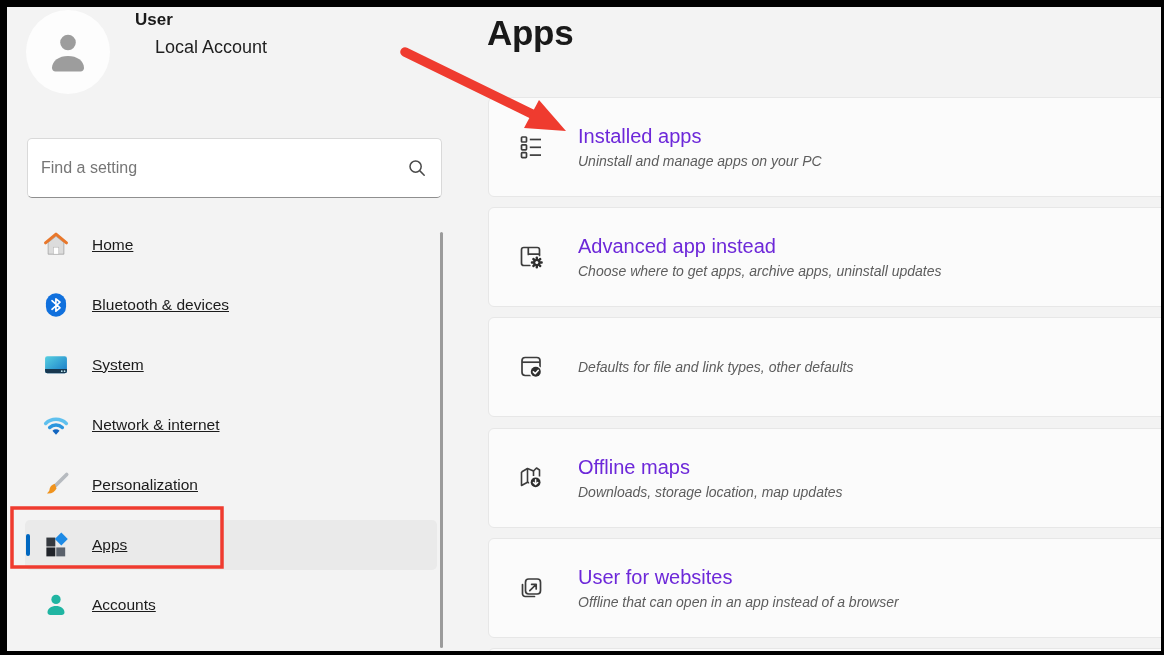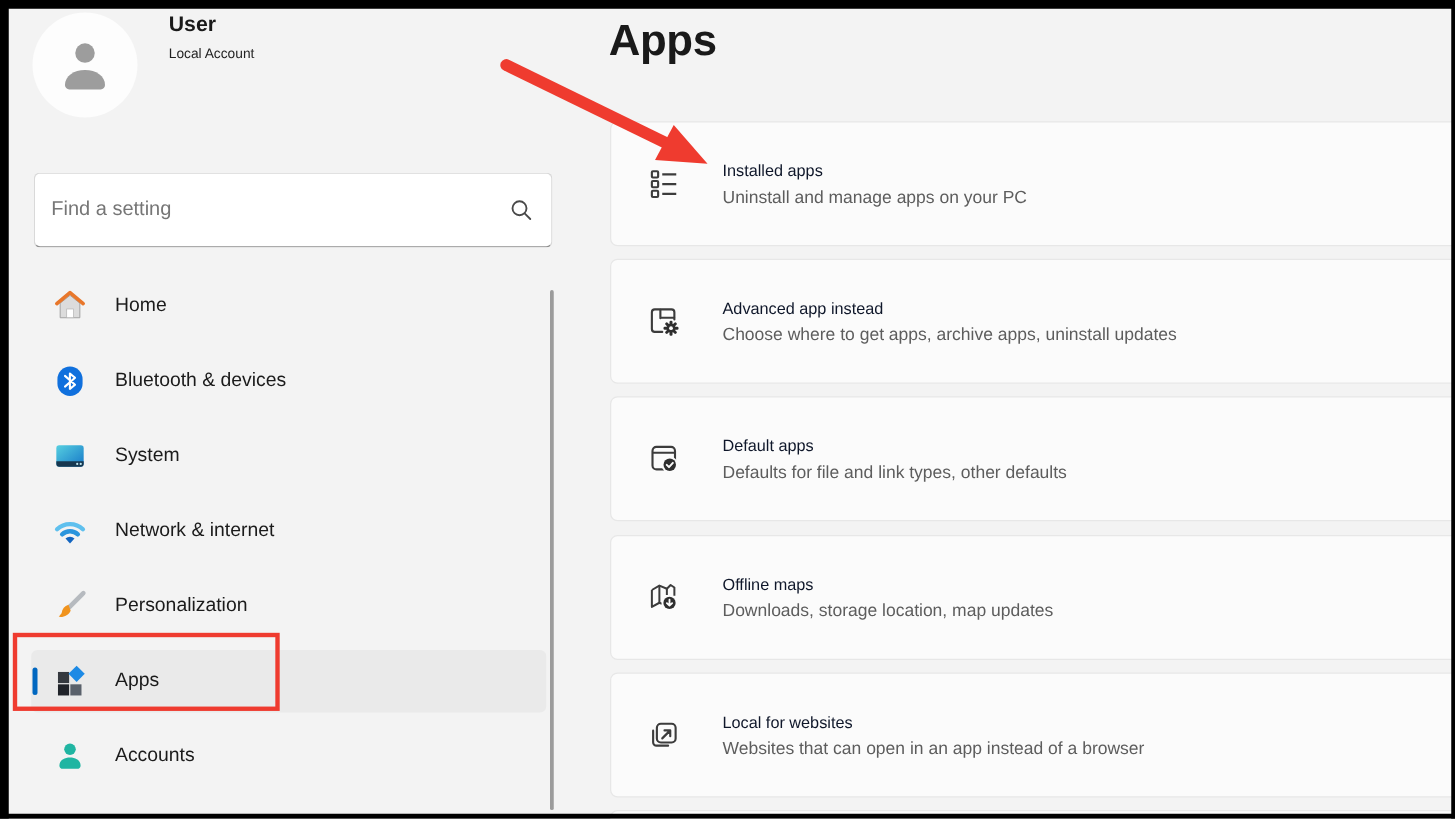--- a/index.html
+++ b/index.html
@@ -11,49 +11,49 @@
   .frame-left   { left:0; top:0; width:7px; height:655px; }
   .frame-right  { right:0; top:0; width:3px; height:655px; }
   .frame-bottom { left:0; bottom:0; width:1164px; height:4px; }
 
   
   .user-row { position:absolute; left:26px; top:10px; width:400px; height:90px; display:flex; align-items:flex-start; cursor:pointer; }
   .avatar { width:84px; height:84px; border-radius:50%; background:#fdfdfd; display:flex; align-items:center; justify-content:center; flex:0 0 auto; }
   .avatar svg { width:52px; height:52px; }
   .user-meta { margin-left:25px; }
   .user-name { font-size:17px; font-weight:700; color:#1a1a1a; margin-bottom:7px; }
-  .user-sub  { font-size:11px; color:#1f1f1f; }
+  .user-sub  { font-size:18px; color:#1f1f1f;margin-left:20px; }
 
   .searchbox { position:absolute; left:27px; top:138px; width:415px; height:60px; background:#fff;
                border:1px solid #d9d9d9; border-bottom-color:#8f8f8f; border-radius:5px;
                display:flex; align-items:center; }
   .searchbox input { flex:1; border:none; outline:none; background:transparent; font-family:inherit;
                      font-size:16px; color:#3a3a3a; padding:0 10px 0 13px; }
   .searchbox input::placeholder { color:#767676; opacity:1; }
   .search-glyph { width:20px; height:20px; margin-right:14px; flex:0 0 auto; }
 
   .nav { position:absolute; left:25px; top:220px; width:412px; }
   .nav-item { position:relative; height:50px; margin-bottom:10px; display:flex; align-items:center;
               padding-left:17px; border-radius:5px; cursor:pointer; }
   .nav-item.selected { background:#eaeaea; }
   .nav-pill { position:absolute; left:1px; top:14px; width:3.5px; height:22px; border-radius:2px; background:#0067c0; }
   .nav-icon { width:28px; height:28px; flex:0 0 auto; }
-  .nav-label { margin-left:22px; font-size:15.5px; color:#1b1b1b; white-space:nowrap; }
+  .nav-label { margin-left:22px; font-size:15.5px; color:#1b1b1b; white-space:nowrap;text-decoration:underline; }
 
   .scrollbar { position:absolute; left:440px; top:232px; width:2.5px; height:416px; background:#9b9b9b; border-radius:2px; cursor:pointer; }
 
   
   .page-title { position:absolute; left:487px; top:13px; font-size:35px; font-weight:600; color:#191919; letter-spacing:-0.3px; }
   .card { position:absolute; left:488px; width:680px; height:100px; background:#fbfbfb;
           border:1px solid #e7e7e7; border-radius:6px; display:flex; align-items:center;
           padding-left:28px; cursor:pointer; }
   .card-icon { width:28px; height:28px; flex:0 0 auto; }
   .card-text { margin-left:33px; }
-  .card-title { font-size:13px; color:#0f172a; margin-bottom:5px; }
-  .card-sub   { font-size:14px; color:#5d5d5d; }
+  .card-title { font-size:20px; color:#6d28d9; margin-bottom:5px; }
+  .card-sub   { font-size:14px; color:#5d5d5d;font-style:italic; }
   .card-partial { position:absolute; left:488px; top:648px; width:680px; height:30px; background:#fbfbfb;
                   border:1px solid #e7e7e7; border-radius:6px; }
 
   .annotations { position:absolute; left:0; top:0; width:1164px; height:655px; z-index:40; pointer-events:none; }
 </style>
 </head>
 <body>
 
 <div class="screen">
 
@@ -194,21 +194,20 @@
 
   <div class="card" style="top:317px;">
     <svg class="card-icon" viewBox="0 0 28 28" fill="none" stroke="#3c3c3c" stroke-width="1.7">
       <rect x="5" y="4.5" width="18" height="18" rx="3.2"></rect>
       <line x1="5" y1="9.2" x2="23" y2="9.2"></line>
       <circle cx="18.8" cy="18.8" r="6.6" fill="#fbfbfb" stroke="none"></circle>
       <circle cx="18.8" cy="18.8" r="5" fill="#2e2e2e" stroke="none"></circle>
       <path d="M16.4 18.9 l1.8 1.8 3.1 -3.4" stroke="#fbfbfb" stroke-width="1.6" stroke-linecap="round" stroke-linejoin="round"></path>
     </svg>
     <div class="card-text">
-      <div class="card-title">Default apps</div>
       <div class="card-sub">Defaults for file and link types, other defaults</div>
     </div>
   </div>
 
   <div class="card" style="top:428px;">
     <svg class="card-icon" viewBox="0 0 28 28" fill="none" stroke="#3c3c3c" stroke-width="1.6" stroke-linejoin="round">
       <path d="M4.5 8 L10.5 4.5 L16.5 7 L19.5 4 L22.5 6 V12.5"></path>
       <path d="M4.5 8 V21.5 L10.5 18.2 L12.5 19"></path>
       <line x1="10.5" y1="4.5" x2="10.5" y2="18.2"></line>
       <line x1="16.5" y1="7" x2="16.5" y2="12"></line>
@@ -222,22 +221,22 @@
     </div>
   </div>
 
   <div class="card" style="top:538px;">
     <svg class="card-icon" viewBox="0 0 28 28" fill="none" stroke="#3c3c3c" stroke-width="1.7" stroke-linecap="round" stroke-linejoin="round">
       <path d="M5.5 10.5 v9.3 a2.7 2.7 0 0 0 2.7 2.7 h9.3"></path>
       <rect x="8.5" y="5" width="15" height="15" rx="3.2"></rect>
       <path d="M12.8 16.7 L19 10.5 M14.6 10.3 h4.6 v4.6"></path>
     </svg>
     <div class="card-text">
-      <div class="card-title">Local for websites</div>
-      <div class="card-sub">Websites that can open in an app instead of a browser</div>
+      <div class="card-title">User for websites</div>
+      <div class="card-sub">Offline that can open in an app instead of a browser</div>
     </div>
   </div>
 
   <div class="card-partial"></div>
 
   <svg class="annotations">
     <line x1="405" y1="52" x2="532" y2="114" stroke="#ef3b2f" stroke-width="9.5" stroke-linecap="round"></line>
     <polygon points="566,131 524,128 539,100" fill="#ef3b2f"></polygon>
     <rect x="12" y="508" width="210" height="59" fill="none" stroke="#ef3b2f" stroke-width="3.5"></rect>
   </svg>

